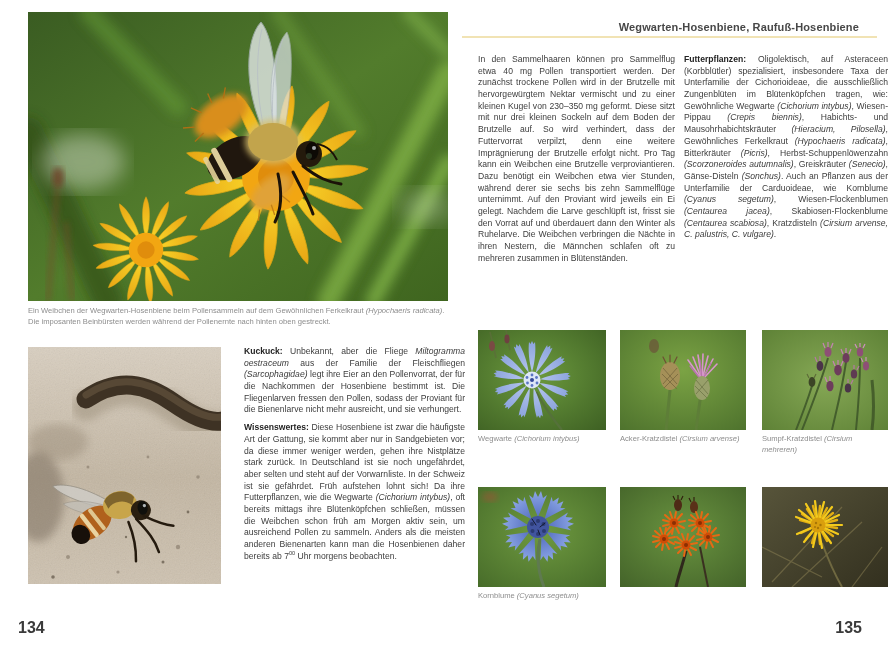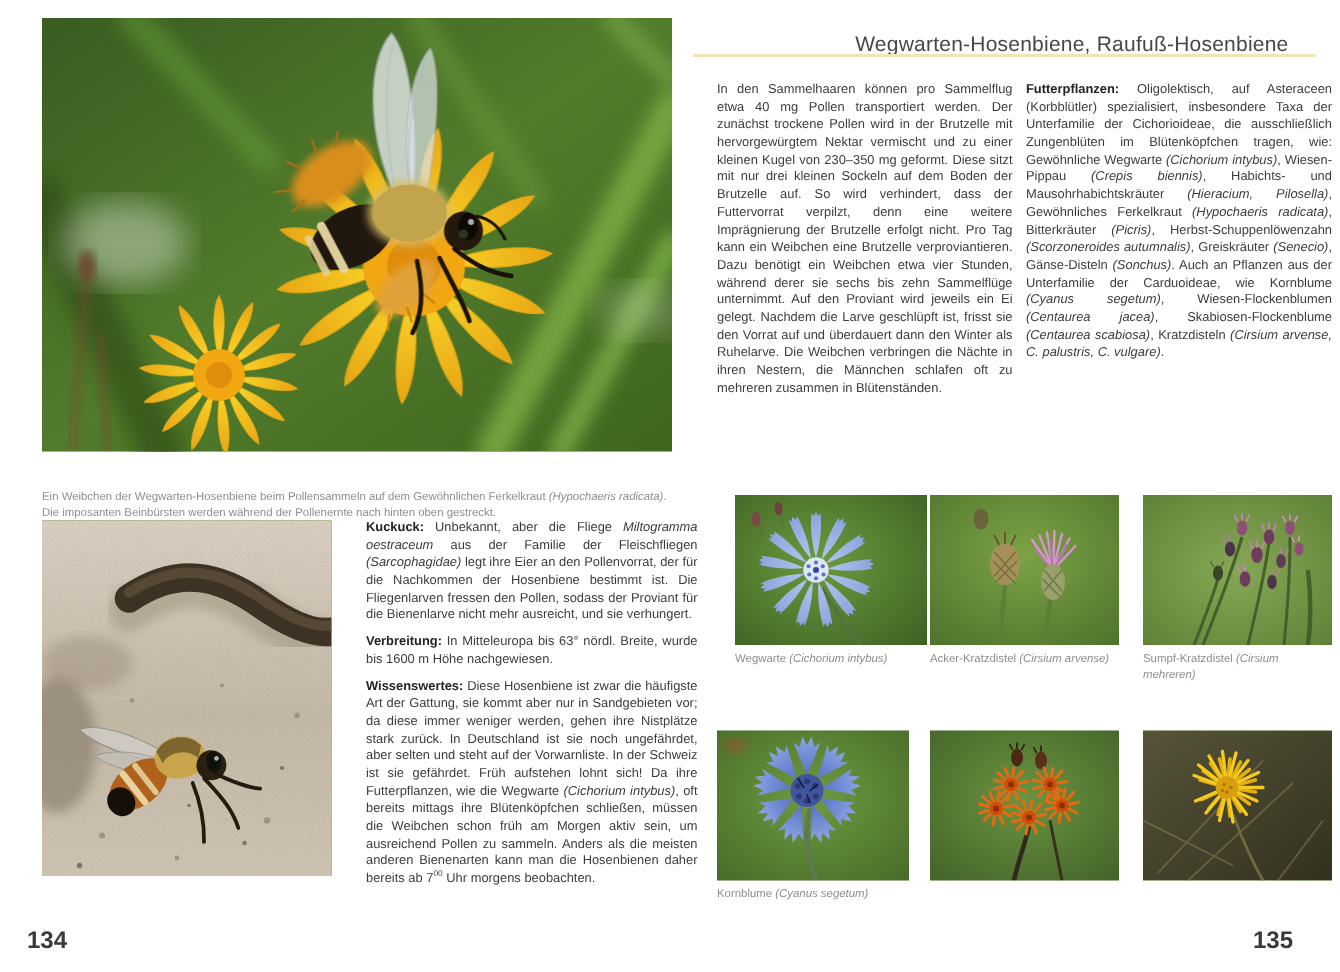--- a/index.html
+++ b/index.html
@@ -9,21 +9,21 @@
   }
   .abs{position:absolute;}
   .photo{position:absolute;overflow:hidden;background:#567a2e;}
   .photo svg{display:block;width:100%;height:100%;}
   .body-text{font-size:8.6px;line-height:1.36;text-align:justify;color:#3c3c3c;hyphens:auto;-webkit-hyphens:auto;}
   .body-text p{margin:0 0 6px 0;}
   .caption{font-size:7.6px;line-height:1.4;color:#8d8d8d;text-align:left;}
   .b{font-weight:bold;color:#232323;}
   .i{font-style:italic;}
   sup{font-size:65%;line-height:0;}
-  .header-title{font-size:14px;font-weight:normal;color:#474747;letter-spacing:.15px;}
+  .header-title{font-size:11px;font-weight:bold;color:#474747;letter-spacing:.15px;}
   .header-rule{height:2px;background:#f1e3b4;}
   .page-number{font-size:16px;font-weight:bold;color:#3a3a3a;}
   figure{margin:0;}
   .grid-caption{margin-top:4px;}
 </style>
 </head>
 <body>
 
 <div class="spread">
 
@@ -148,21 +148,21 @@
         <g stroke="#1b1208" stroke-width="3" stroke-linecap="round" fill="none">
           <path d="M30,22 C45,34 55,38 68,40"></path>
             <path d="M20,28 C30,48 36,58 40,70"></path>
             <path d="M5,30 C10,52 8,66 2,78"></path>
         </g>
         <path d="M44,0 C55,2 60,8 64,16" stroke="#1b1208" stroke-width="2" fill="none"></path>
       </g>
     </svg>
   </figure>
 
-  <figcaption class="abs caption" style="left:28px;top:306px;width:420px;margin-top:20px;"><span>Ein Weibchen der Wegwarten-Hosenbiene beim Pollensammeln auf dem Gewöhnlichen Ferkelkraut </span><span class="i">(Hypochaeris radicata)</span><span>. Die imposanten Beinbürsten werden während der Pollenernte nach hinten oben gestreckt.</span></figcaption>
+  <figcaption class="abs caption" style="left:28px;top:306px;width:420px;"><span>Ein Weibchen der Wegwarten-Hosenbiene beim Pollensammeln auf dem Gewöhnlichen Ferkelkraut </span><span class="i">(Hypochaeris radicata)</span><span>. Die imposanten Beinbürsten werden während der Pollenernte nach hinten oben gestreckt.</span></figcaption>
 
   <figure class="photo" style="left:28px;top:347px;width:193px;height:237px;">
     <svg viewBox="0 0 193 237" preserveAspectRatio="none">
       <defs>
         <linearGradient id="sand" x1="0" y1="0" x2="0" y2="1">
           <stop offset="0" stop-color="#d9cfc0"></stop>
             <stop offset=".55" stop-color="#c3b6a2"></stop>
             <stop offset="1" stop-color="#cec2b0"></stop>
         </linearGradient>
         <filter id="grain">
@@ -214,32 +214,31 @@
             <path d="M6,18 C10,34 10,46 8,58"></path>
             <path d="M22,14 C34,22 42,26 50,28"></path>
         </g>
       </g>
     </svg>
   </figure>
 
 
   <div class="abs body-text" style="left:244px;top:346px;width:221px;">
     <p><span class="b">Kuckuck:</span><span> Unbekannt, aber die Fliege </span><span class="i">Miltogramma oestraceum</span><span> aus der Familie der Fleischfliegen </span><span class="i">(Sarcophagidae)</span><span> legt ihre Eier an den Pollenvorrat, der für die Nachkommen der Hosenbiene bestimmt ist. Die Fliegenlarven fressen den Pollen, sodass der Proviant für die Bienenlarve nicht mehr ausreicht, und sie verhungert.</span></p>
-    <p><span class="b">Verbreitung:</span><span> In Mitteleuropa bis 63° nördl. Breite, wurde bis 1600 m Höhe nachgewiesen.</span></p>
     <p><span class="b">Wissenswertes:</span><span> Diese Hosenbiene ist zwar die häufigste Art der Gattung, sie kommt aber nur in Sandgebieten vor; da diese immer weniger werden, gehen ihre Nistplätze stark zurück. In Deutschland ist sie noch ungefährdet, aber selten und steht auf der Vorwarnliste. In der Schweiz ist sie gefährdet. Früh aufstehen lohnt sich! Da ihre Futterpflanzen, wie die Wegwarte </span><span class="i">(Cichorium intybus)</span><span>, oft bereits mittags ihre Blütenköpfchen schließen, müssen die Weibchen schon früh am Morgen aktiv sein, um ausreichend Pollen zu sammeln. Anders als die meisten anderen Bienenarten kann man die Hosenbienen daher bereits ab 7</span><sup>00</sup><span> Uhr morgens beobachten.</span></p>
   </div>
 
   <div class="abs body-text" style="left:478px;top:54px;width:197px;">
     <p><span>In den Sammelhaaren können pro Sammelflug etwa 40 mg Pollen transportiert werden. Der zunächst trockene Pollen wird in der Brutzelle mit hervorgewürgtem Nektar vermischt und zu einer kleinen Kugel von 230–350 mg geformt. Diese sitzt mit nur drei kleinen Sockeln auf dem Boden der Brutzelle auf. So wird verhindert, dass der Futtervorrat verpilzt, denn eine weitere Imprägnierung der Brutzelle erfolgt nicht. Pro Tag kann ein Weibchen eine Brutzelle verproviantieren. Dazu benötigt ein Weibchen etwa vier Stunden, während derer sie sechs bis zehn Sammelflüge unternimmt. Auf den Proviant wird jeweils ein Ei gelegt. Nachdem die Larve geschlüpft ist, frisst sie den Vorrat auf und überdauert dann den Winter als Ruhelarve. Die Weibchen verbringen die Nächte in ihren Nestern, die Männchen schlafen oft zu mehreren zusammen in Blütenständen.</span></p>
   </div>
   <div class="abs body-text" style="left:684px;top:54px;width:204px;">
     <p><span class="b">Futterpflanzen:</span><span> Oligolektisch, auf Asteraceen (Korbblütler) spezialisiert, insbesondere Taxa der Unterfamilie der Cichorioideae, die ausschließlich Zungenblüten im Blütenköpfchen tragen, wie: Gewöhnliche Wegwarte </span><span class="i">(Cichorium intybus)</span><span>, Wiesen-Pippau </span><span class="i">(Crepis biennis)</span><span>, Habichts- und Mausohrhabichtskräuter </span><span class="i">(Hieracium, Pilosella)</span><span>, Gewöhnliches Ferkelkraut </span><span class="i">(Hypochaeris radicata)</span><span>, Bitterkräuter </span><span class="i">(Picris)</span><span>, Herbst-Schuppenlöwenzahn </span><span class="i">(Scorzoneroides autumnalis)</span><span>, Greiskräuter </span><span class="i">(Senecio)</span><span>, Gänse-Disteln </span><span class="i">(Sonchus)</span><span>. Auch an Pflanzen aus der Unterfamilie der Carduoideae, wie Kornblume </span><span class="i">(Cyanus segetum)</span><span>, Wiesen-Flockenblumen </span><span class="i">(Centaurea jacea)</span><span>, Skabiosen-Flockenblume </span><span class="i">(Centaurea scabiosa)</span><span>, Kratzdisteln </span><span class="i">(Cirsium arvense, C. palustris, C. vulgare)</span><span>.</span></p>
   </div>
 
-  <figure class="abs" style="left:490px;top:330px;width:109px;">
+  <figure class="abs" style="left:478px;top:330px;width:109px;">
     <div class="photo" style="position:relative;width:128px;height:100px;">
       <svg viewBox="0 0 128 100" preserveAspectRatio="none">
         <defs>
           <radialGradient id="wbg" cx=".45" cy=".45" r=".8">
               <stop offset="0" stop-color="#6c9a3e"></stop>
               <stop offset="1" stop-color="#3c5e22"></stop>
             </radialGradient>
           <linearGradient id="wg" x1="0" y1="1" x2="0" y2="0">
               <stop offset="0" stop-color="#b3c4ec"></stop>
               <stop offset="1" stop-color="#8ba3dd"></stop>

